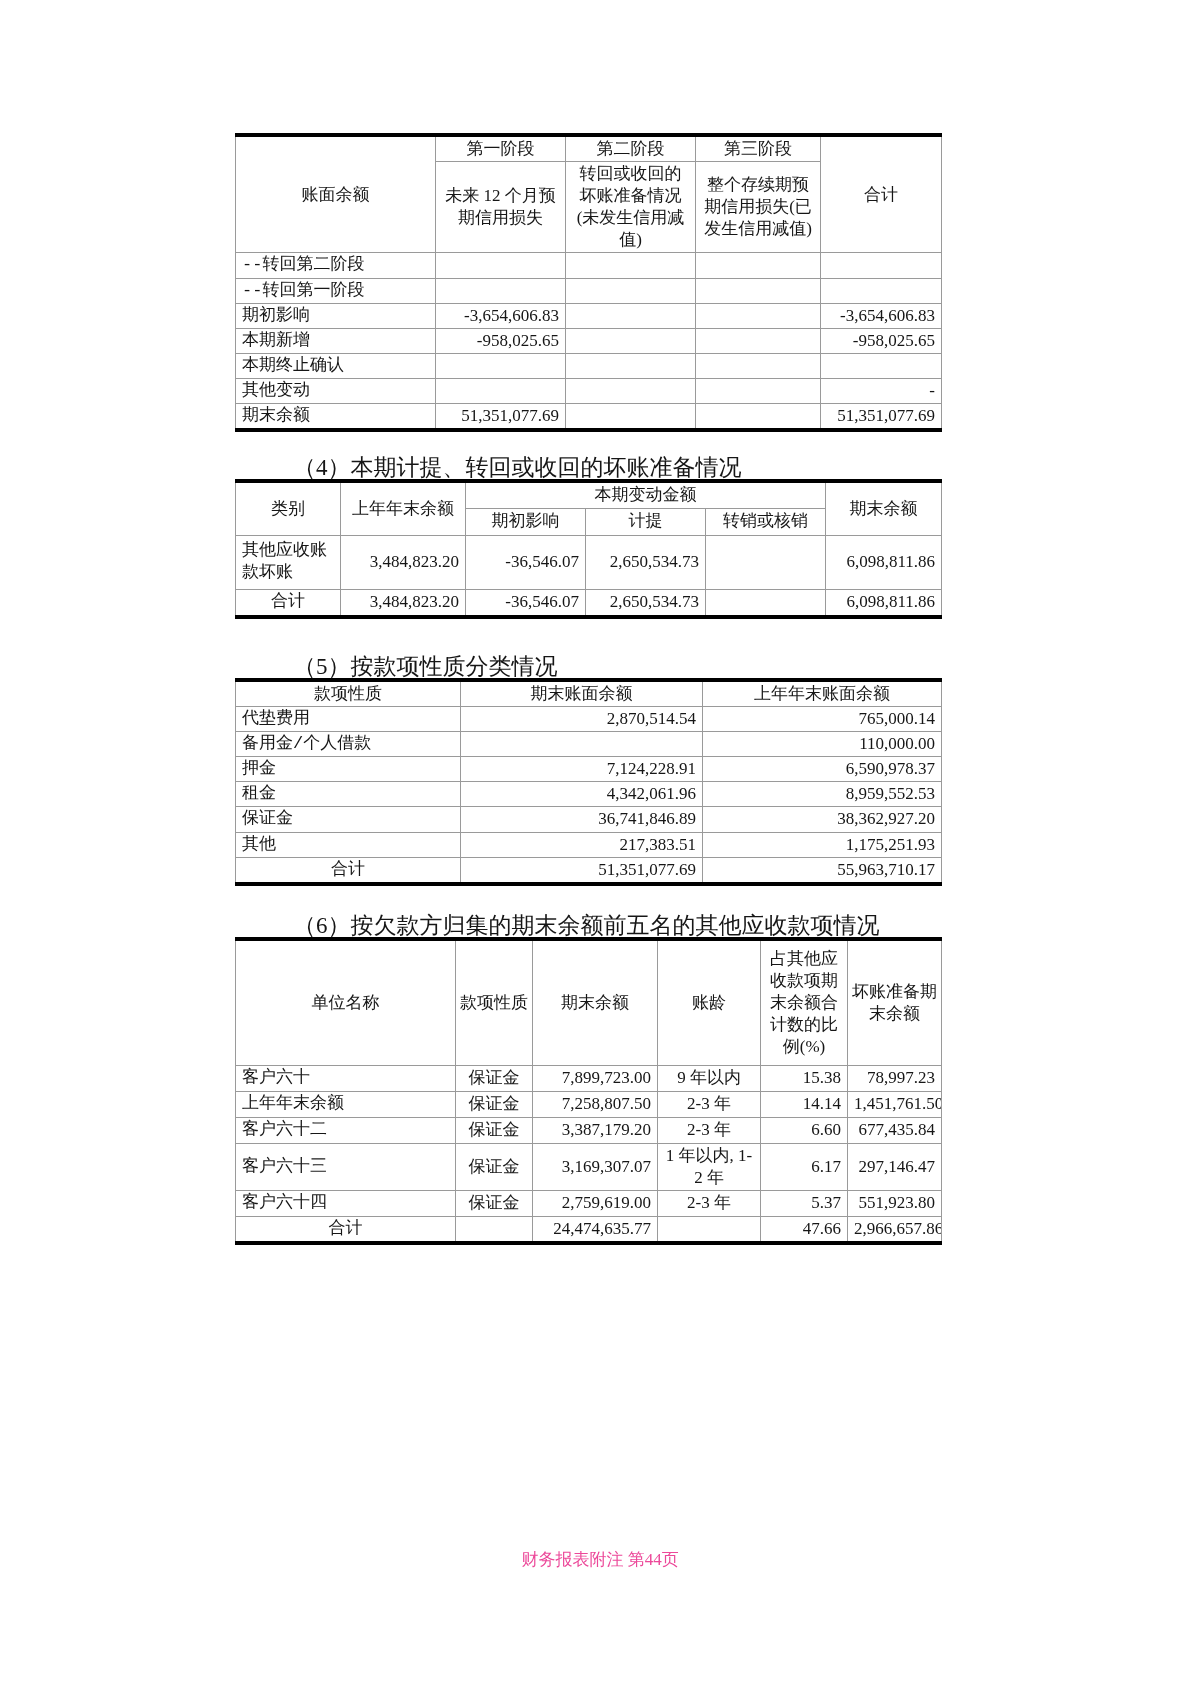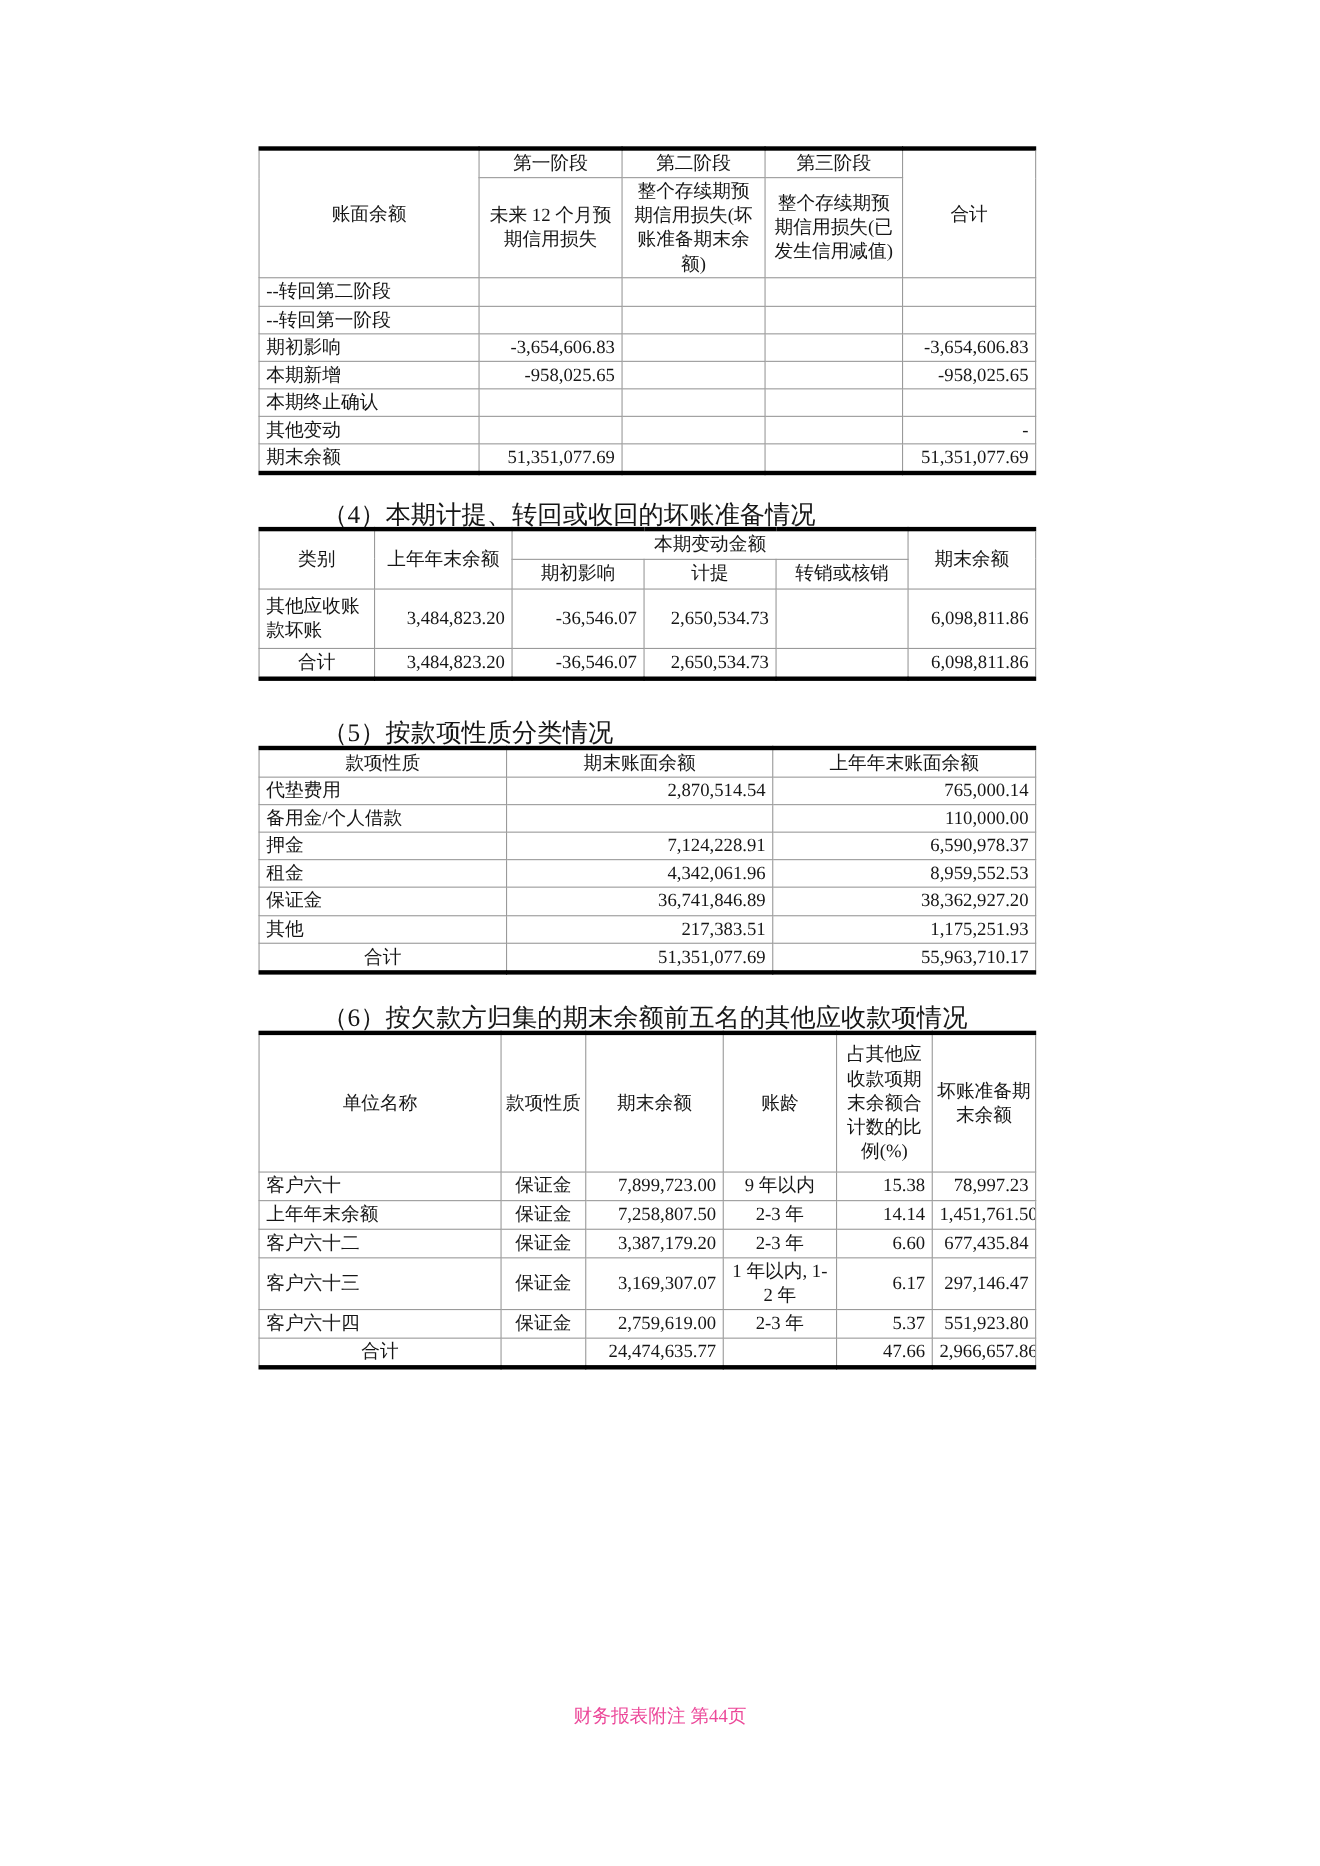--- a/index.html
+++ b/index.html
@@ -16,21 +16,21 @@
     border-top:4px solid #000; border-bottom:4px solid #000;
     border-left:1px solid #9a9a9a; border-right:1px solid #9a9a9a;
   }
   th, td {
     border:1px solid #9a9a9a;
     font-size:17px; font-weight:normal; line-height:1.3;
     padding:1px 6px; vertical-align:middle;
     overflow:hidden;
   }
   th { }
-  td.lbl { text-align:left; }
+  td.lbl { text-align:left;font-family:Liberation Mono, monospace; }
   td.num { text-align:right; font-variant-numeric:tabular-nums; }
   td.ctr { text-align:center; }
   tbody.total td { height:28px; }
   tbody.total td.lbl { text-align:center; }
 
   
   .t1 { position:absolute; top:133px; left:0; }
   .t1 thead tr.r1 th { height:26px; }
   .t1 thead tr.r2 th { height:90px; }
   .t1 tbody td { height:24px; }
@@ -75,21 +75,21 @@
     <thead data-name="credit-stage-header">
       <tr class="r1">
         <th rowspan="2" data-name="corner-header">账面余额</th>
         <th data-name="column-header-stage1">第一阶段</th>
         <th data-name="column-header-stage2">第二阶段</th>
         <th data-name="column-header-stage3">第三阶段</th>
         <th rowspan="2" data-name="column-header-total">合计</th>
       </tr>
       <tr class="r2">
         <th data-name="column-subheader-stage1">未来 12 个月预期信用损失</th>
-        <th data-name="column-subheader-stage2">整个存续期预期信用损失(坏账准备期末余额)</th>
+        <th data-name="column-subheader-stage2">转回或收回的坏账准备情况(未发生信用减值)</th>
         <th data-name="column-subheader-stage3">整个存续期预期信用损失(已发生信用减值)</th>
       </tr>
     </thead>
     <tbody data-name="credit-stage-rows">
 
         <tr data-name="table-row">
           <td class="lbl" data-name="row-label">--转回第二阶段</td>
           <td class="num" data-name="stage1-value"></td>
           <td class="num" data-name="stage2-value"></td>
           <td class="num" data-name="stage3-value"></td>

